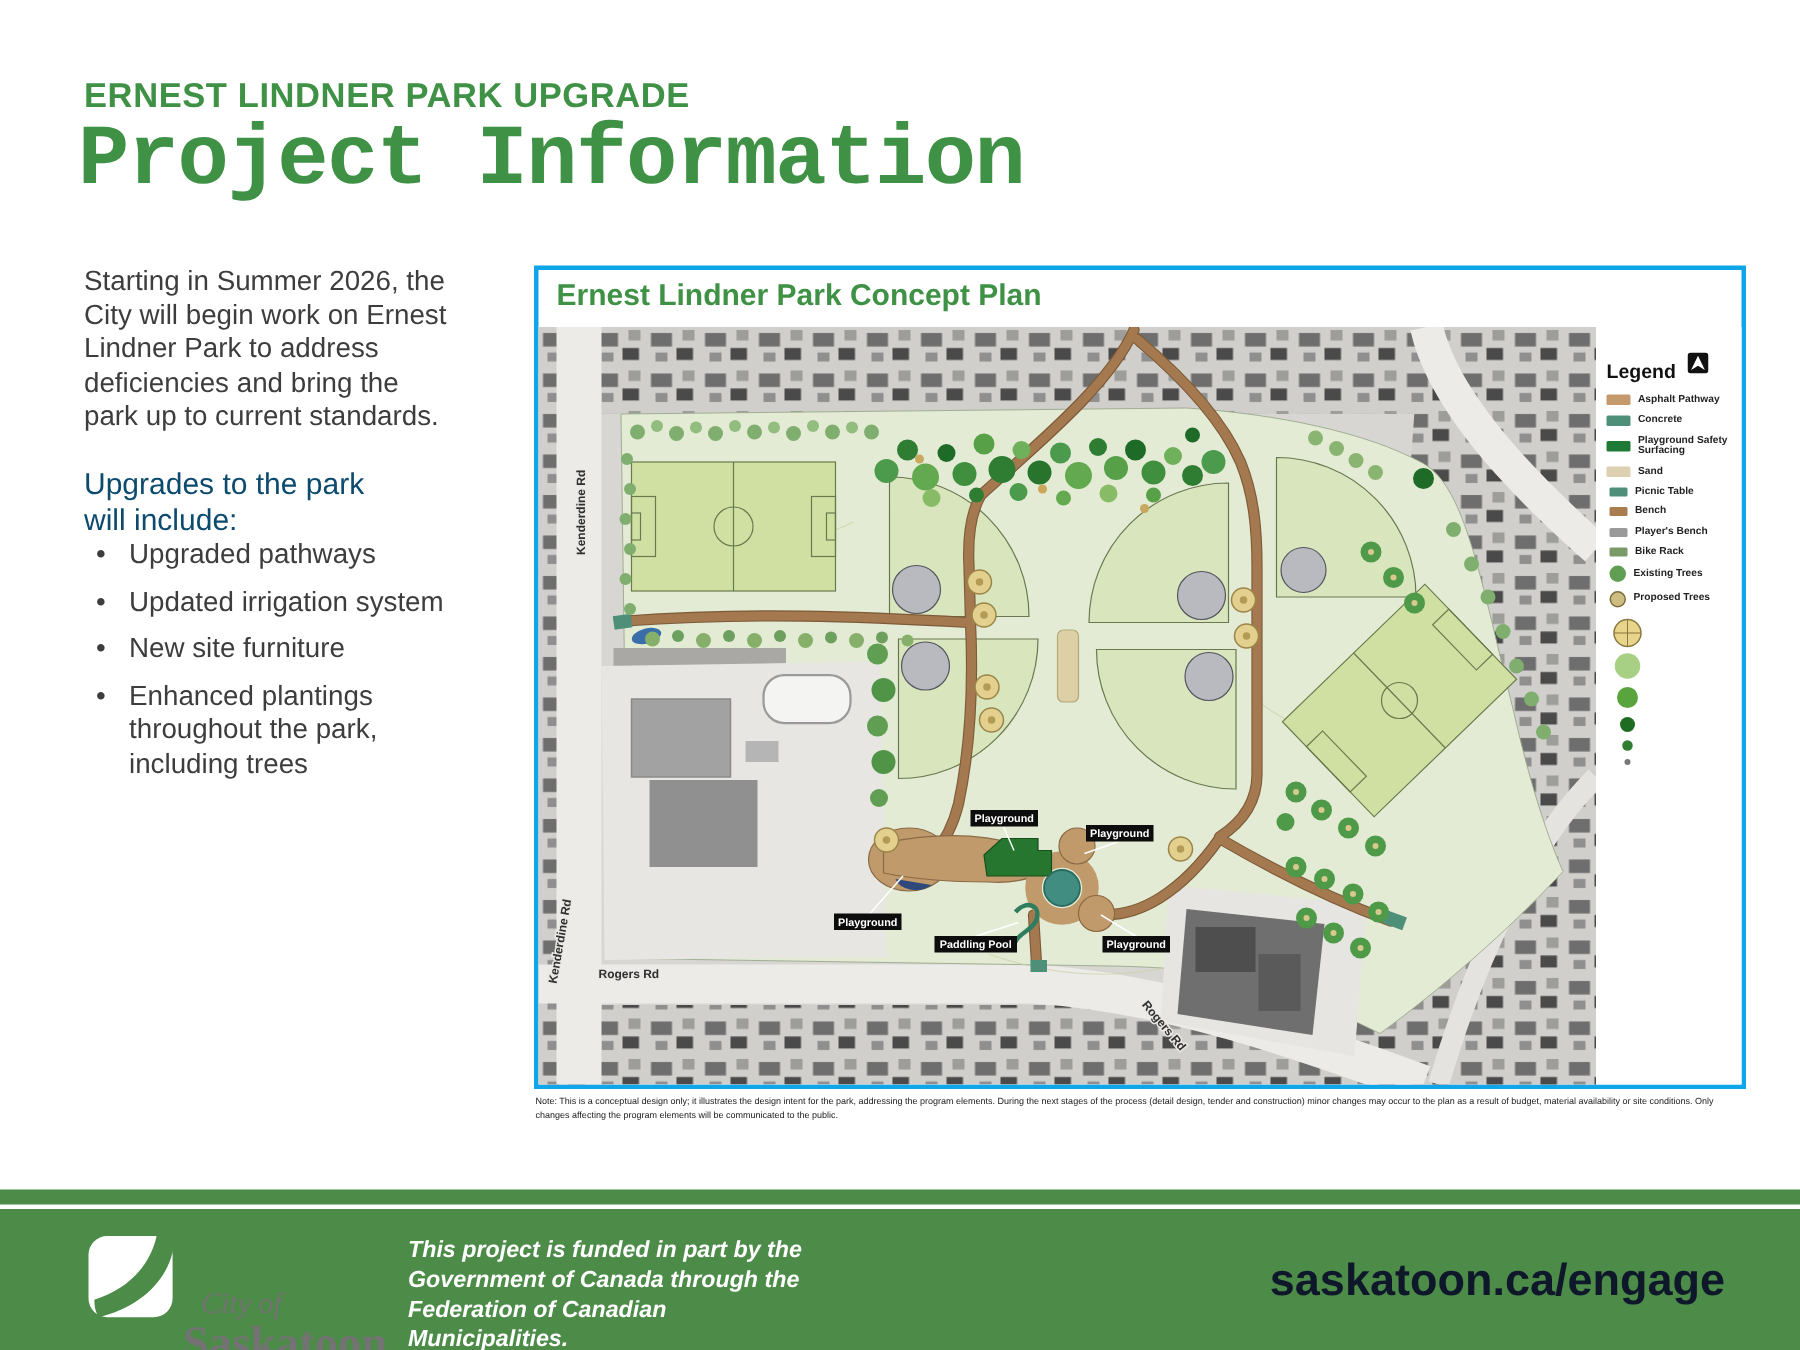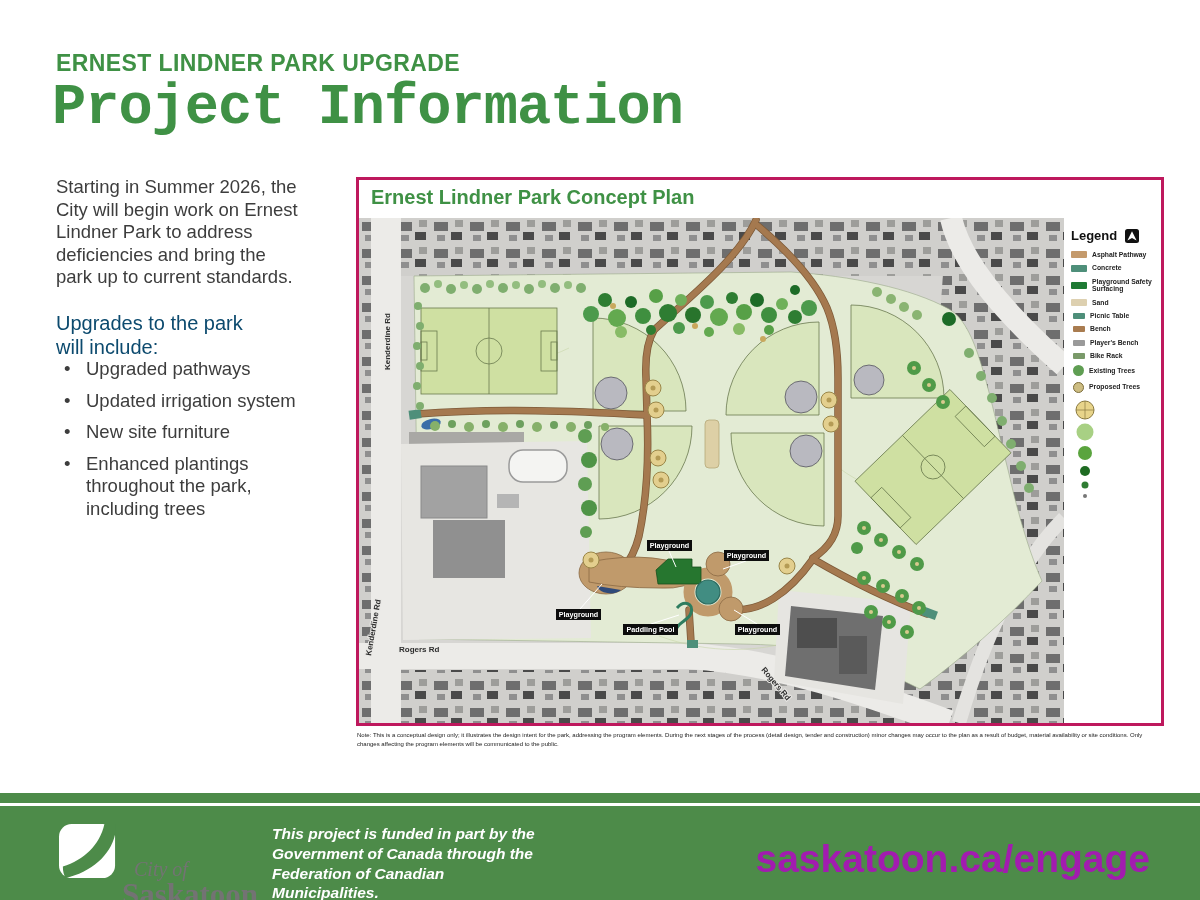--- a/index.html
+++ b/index.html
@@ -14,48 +14,48 @@
 
   
   .intro{left:56px;top:176px;width:300px;color:#3d3d3d;font-size:18.5px;line-height:1.22;}
   .list-intro{left:56px;top:311px;width:300px;color:#0c4a6e;font-size:20px;line-height:1.22;}
   ul.upgrades{left:52px;top:358px;width:305px;margin:0;padding:0;list-style:none;position:absolute;}
   ul.upgrades li{position:relative;padding-left:34px;margin-bottom:9px;color:#3d3d3d;
                  font-size:18.5px;line-height:1.22;}
   ul.upgrades li::before{content:"•";position:absolute;left:12px;top:0;}
 
   
-  .plan-panel{left:356px;top:177px;width:808px;height:549px;border:3px solid #be185d;
+  .plan-panel{left:356px;top:177px;width:808px;height:549px;border:3px solid #0ea5e9;
               background:#fff;box-sizing:border-box;}
   .plan-title{position:absolute;left:12px;top:6px;font-size:20px;font-weight:700;color:#3f9145;}
   .plan-body{position:absolute;left:0;top:38px;width:802px;height:505px;display:flex;}
   .map-wrap{width:705px;height:505px;}
   .legend{width:97px;height:505px;background:#fff;padding:4px 4px 0 7px;box-sizing:border-box;}
   .legend-head{display:flex;align-items:center;gap:8px;margin:6px 0 8px 0;}
-  .legend-title{font-size:13px;font-weight:700;color:#111;}
+  .legend-title{font-size:13px;font-weight:700;color:#111;margin-top:12px;}
   .legend-row{display:flex;align-items:center;gap:5px;margin-bottom:5.5px;}
   .sw{width:16px;height:7px;flex:0 0 auto;border-radius:1px;}
   .sw.small{width:12px;height:6px;margin-left:2px;}
   .sw.round{width:11px;height:11px;border-radius:50%;margin-left:2px;}
   .sw.outlined{border:1px solid #7c6c3a;box-sizing:border-box;}
   .legend-label{font-size:6.8px;font-weight:700;color:#222;line-height:1.15;}
   .tree-sizes{margin-top:2px;margin-left:1px;}
 
   .map-note{left:357px;top:731px;width:806px;font-size:6px;line-height:1.55;color:#1a1a1a;}
 
   
   .footer{left:0;top:793px;width:1200px;height:107px;background:#4d8b49;}
   .footer-rule{position:absolute;left:0;top:10px;width:1200px;height:3px;background:#ffffff;}
   .logo{position:absolute;left:58px;top:823px;width:60px;height:58px;}
   .logo-text{position:absolute;left:122px;top:826px;color:#737373;font-family:"Liberation Serif",serif;margin-top:33px;}
   .logo-cityof{font-style:italic;font-size:20px;margin-left:12px;line-height:1;}
   .logo-sask{font-size:31px;font-weight:700;line-height:1.05;}
   .funding{left:272px;top:824px;width:280px;color:#fff;font-size:15.5px;font-weight:700;
            font-style:italic;line-height:1.28;}
-  .engage{right:50px;top:837px;color:#a21caf;font-size:39px;font-weight:700;}
+  .engage{right:50px;top:837px;color:#0f172a;font-size:30px;font-weight:700;}
   .engage b{font-weight:700;}
 
   svg text{font-family:"Liberation Sans",sans-serif;}
   .street-label{font-size:8px;font-weight:700;fill:#2f2f2f;paint-order:stroke;
                 stroke:#e9e8e5;stroke-width:2px;}
   .feature-label{font-size:7.2px;font-weight:700;fill:#ffffff;}
 </style>
 </head>
 <body>
 

